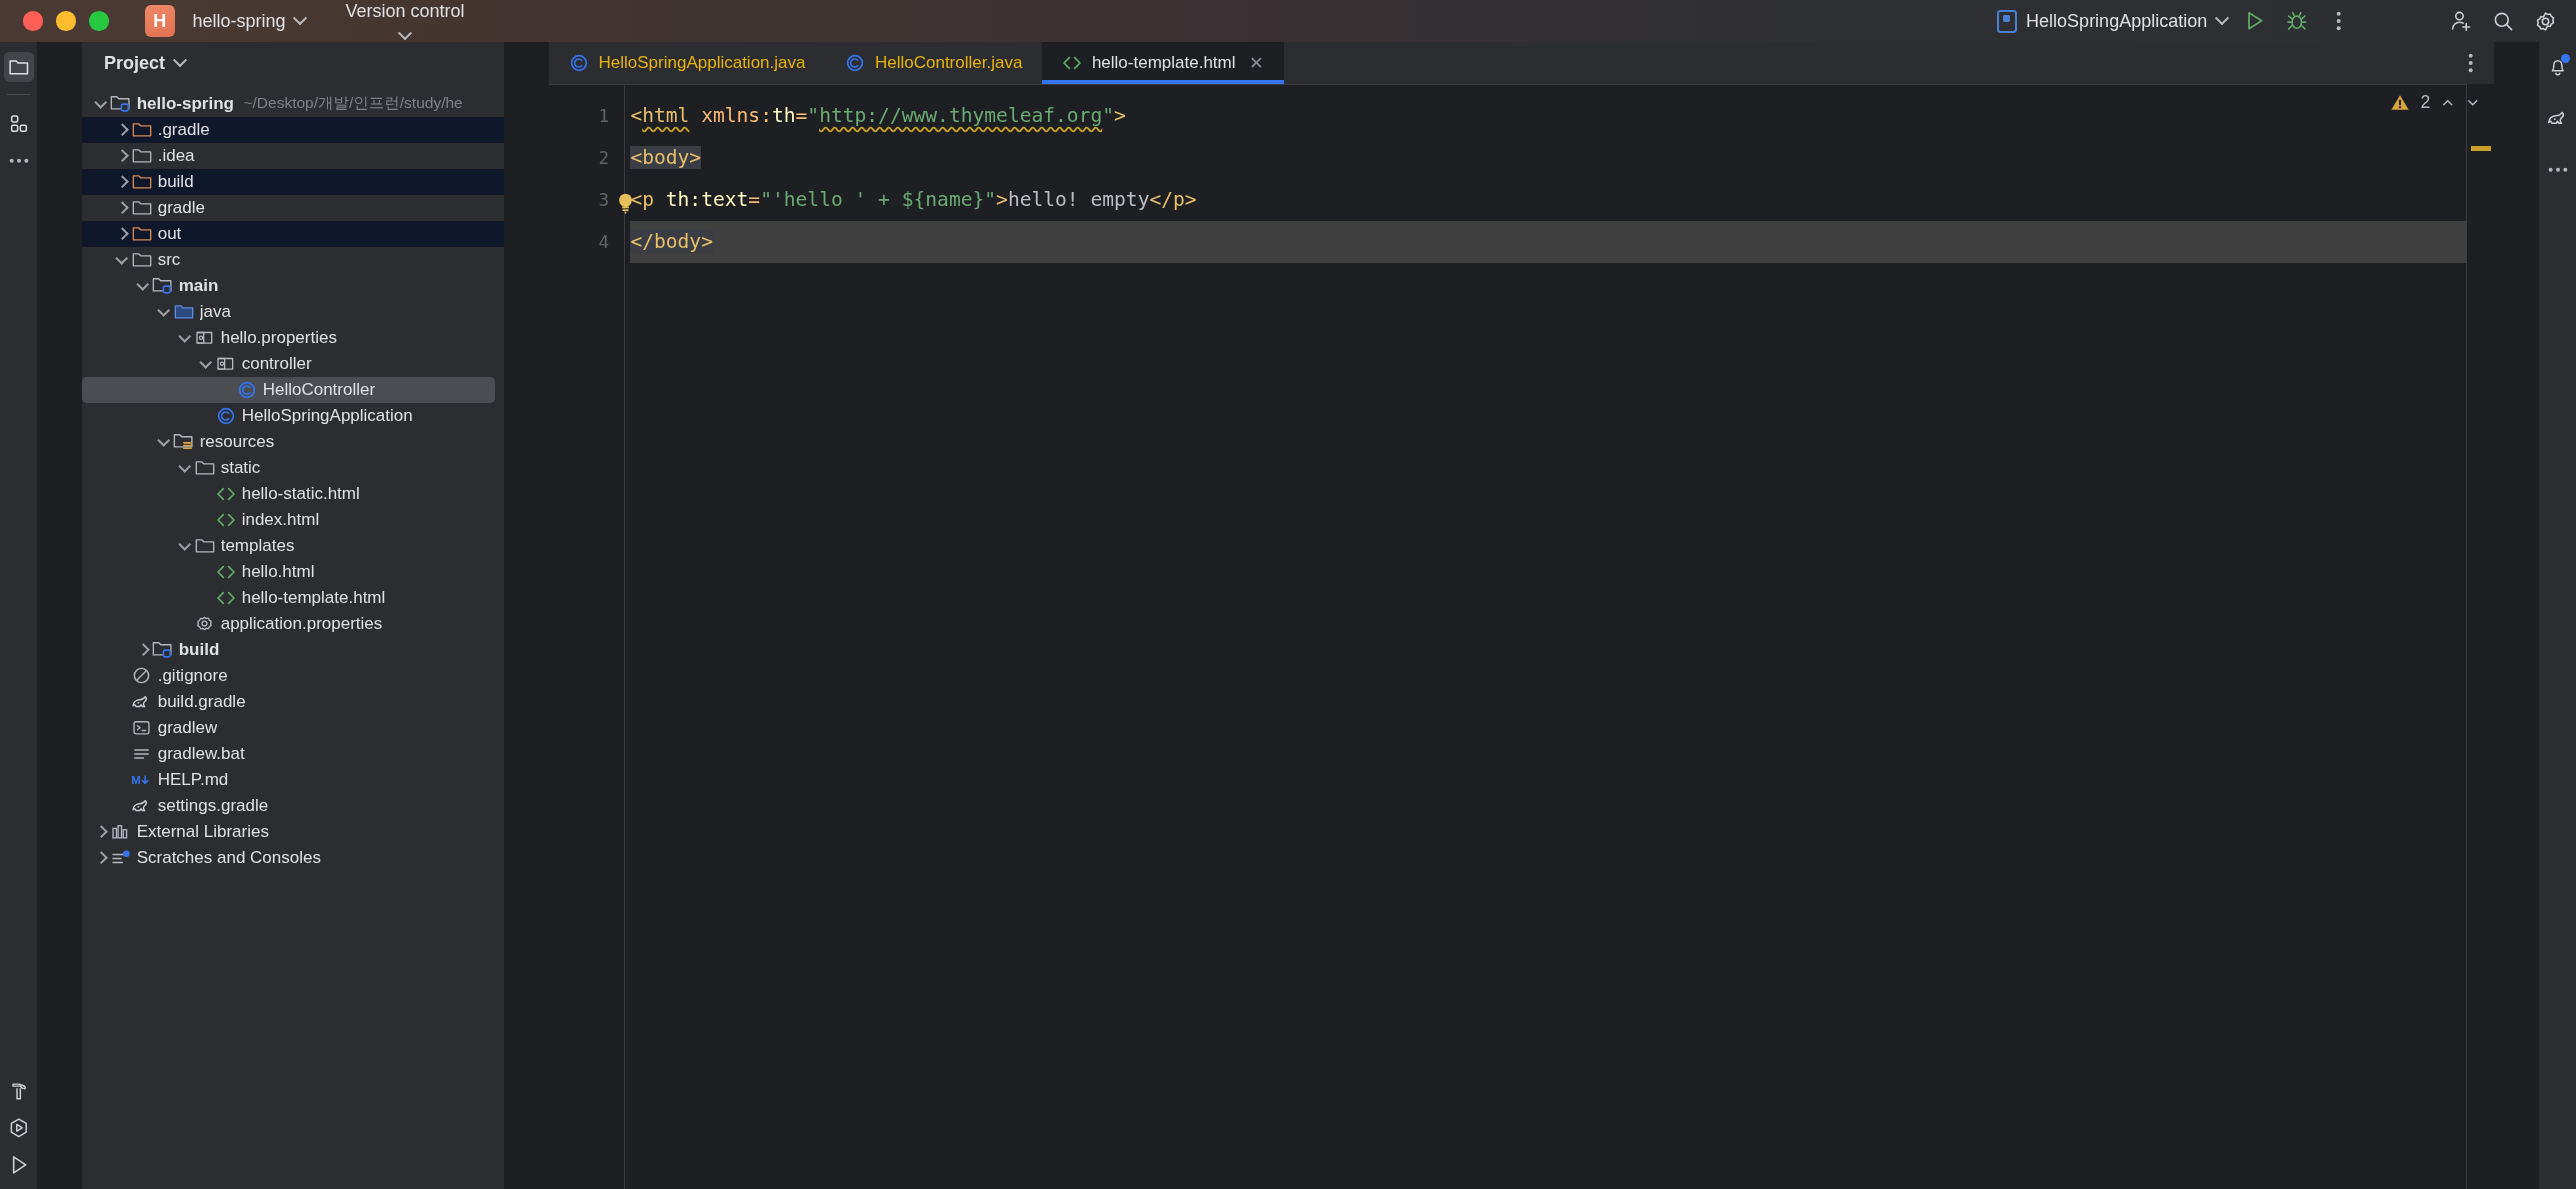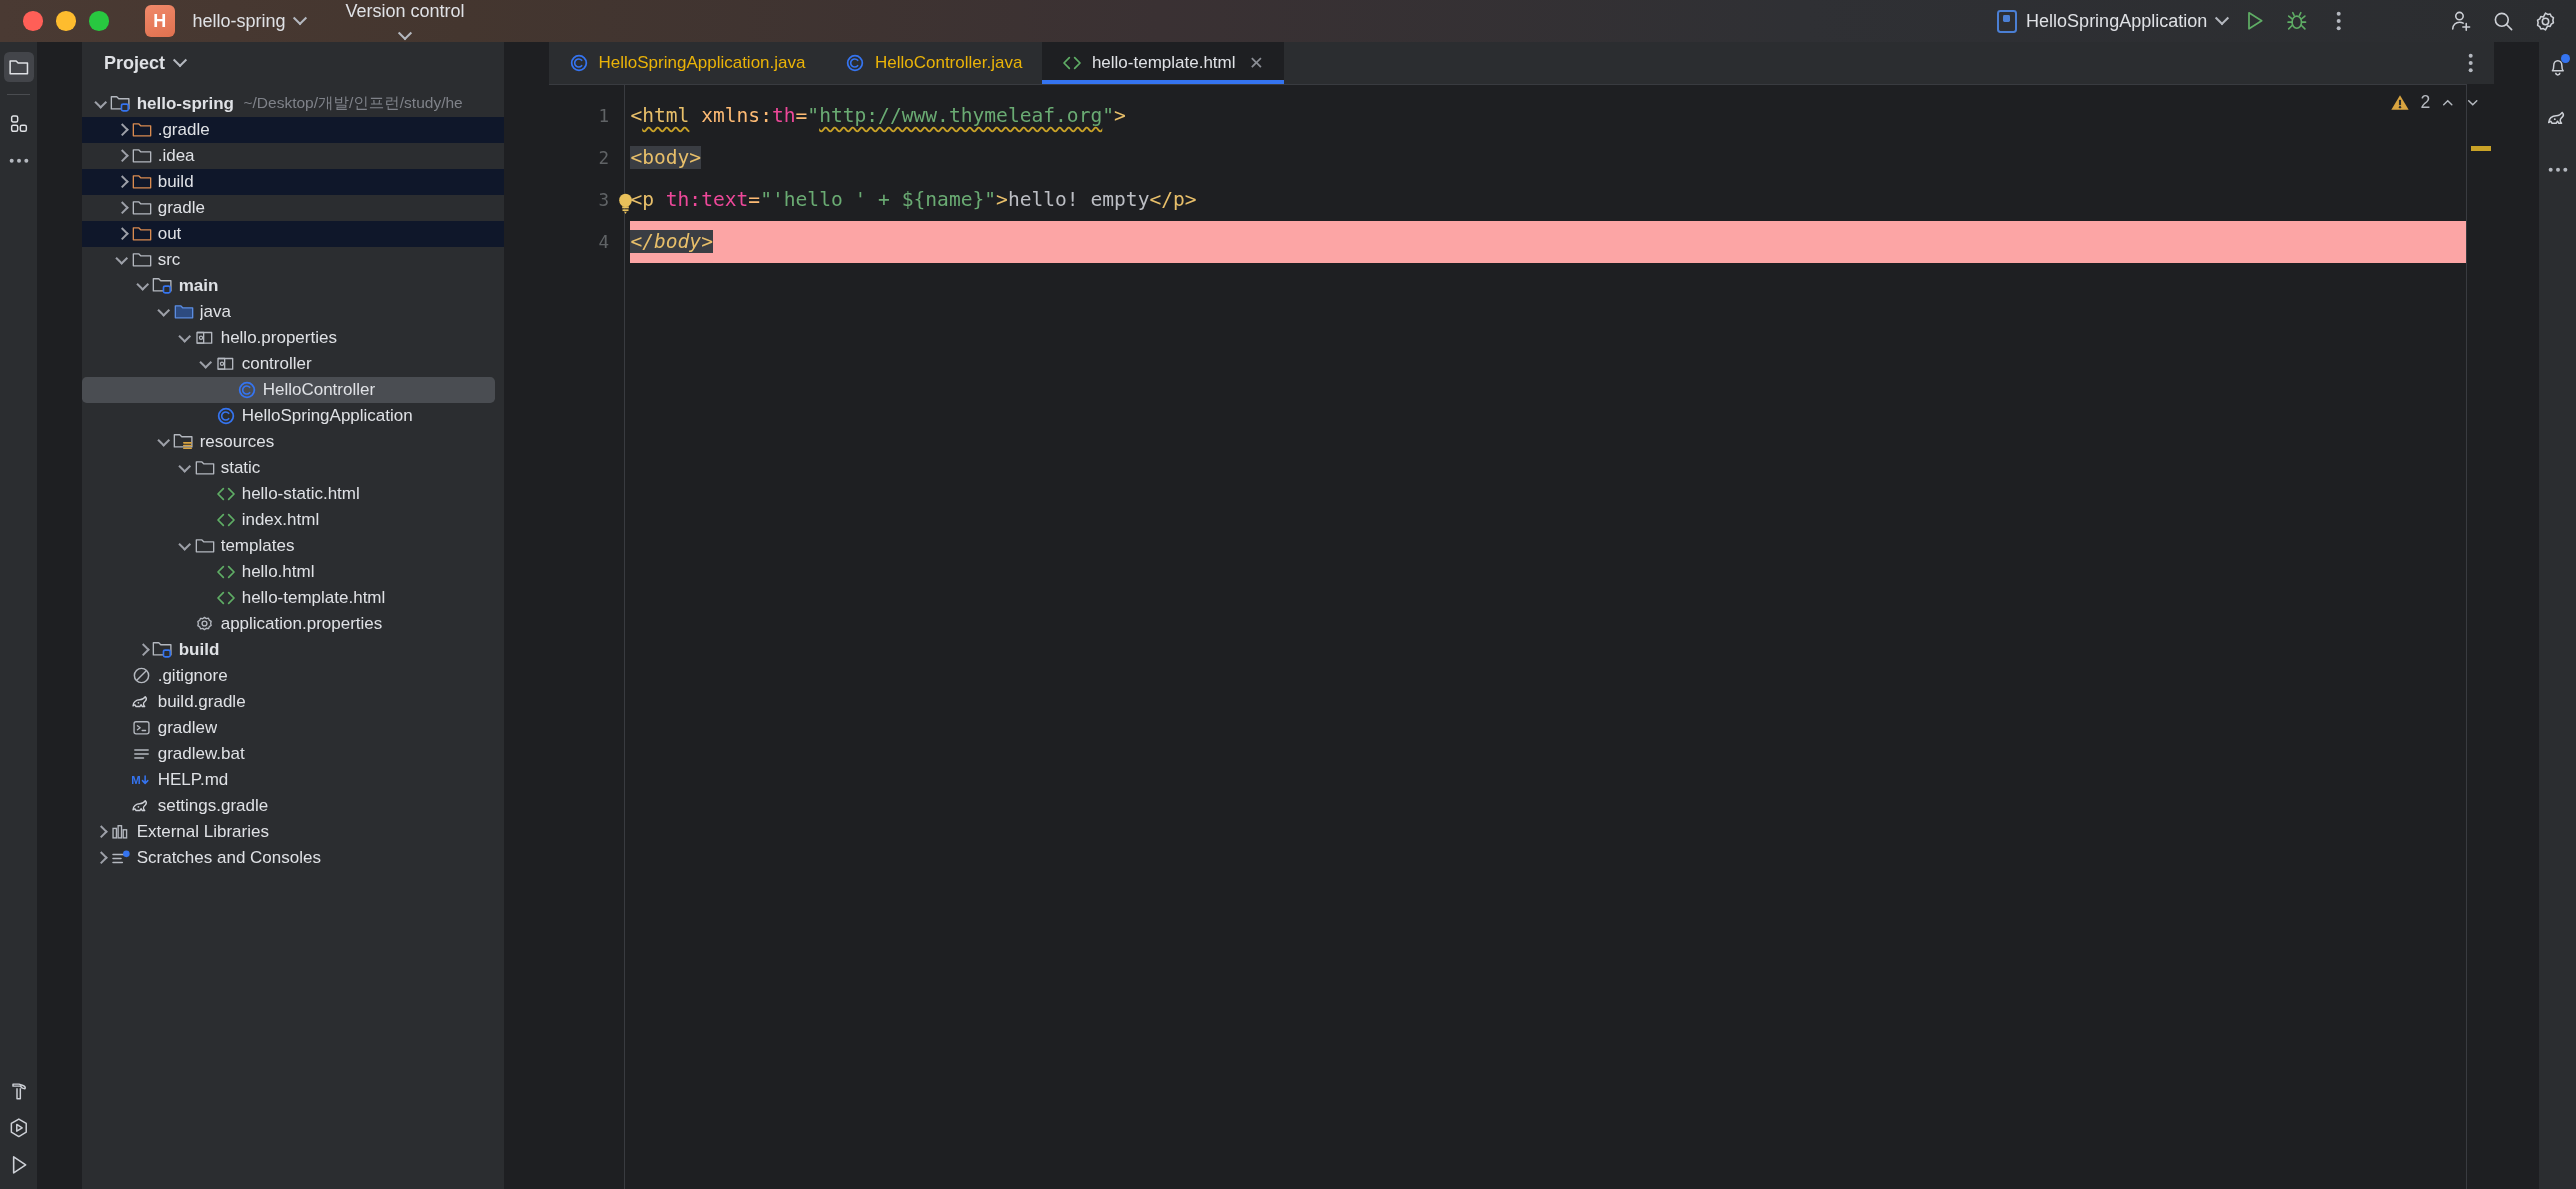--- a/index.html
+++ b/index.html
@@ -138,24 +138,24 @@
     border-right: 0.7px solid #393b40; background:#1e1f22;
   }
   .gutter div { height: 42px; position: relative;}
   .bulb { position: absolute; right: -28px; top: 9.5px; }
   .code {
     flex: 1 1 auto; padding-top: 10.8px; padding-left: 5.4px;
     font-family: "DejaVu Sans Mono", monospace; font-size: 19.6px; line-height: 42px;
     color: #bcbec4; white-space: pre; overflow: hidden; position: relative;
   }
   .code .ln { height: 42px; }
-  .code .ln.caret { background: #fca5a5; font-style: italic; }
+  .code .ln.caret { background: #404040; }
   .tag { color: #e8bf6a; }
   .attr { color: #fdba74; }
-  .ns { color: #ec4899; }
+  .ns { color: #fef9c3; }
   .str { color: #6aab73; }
   .txt { color: #bcbec4; }
   .hl { background: #3a3d43; }
   .squig {
     text-decoration: underline wavy #c9a227;
     text-decoration-skip-ink: none;
     text-underline-offset: 4px;
   }
 
   .inspect {

